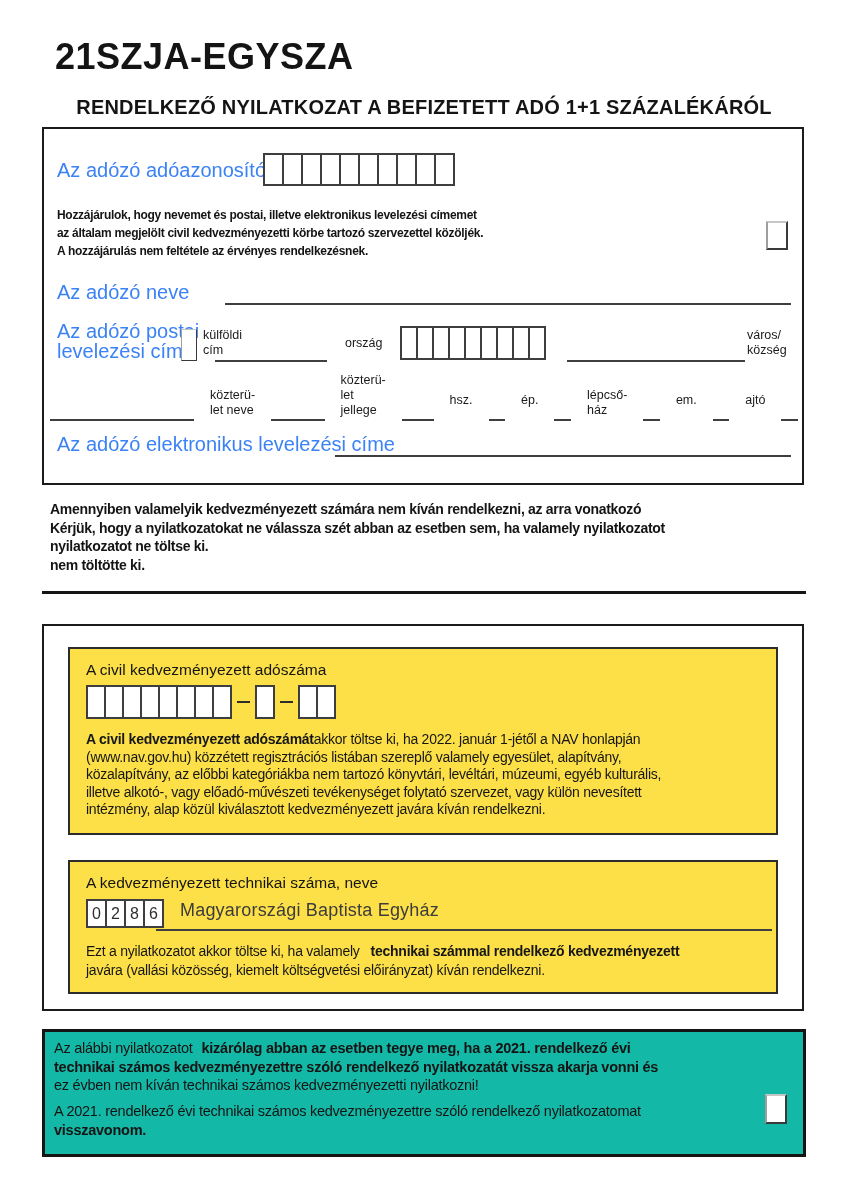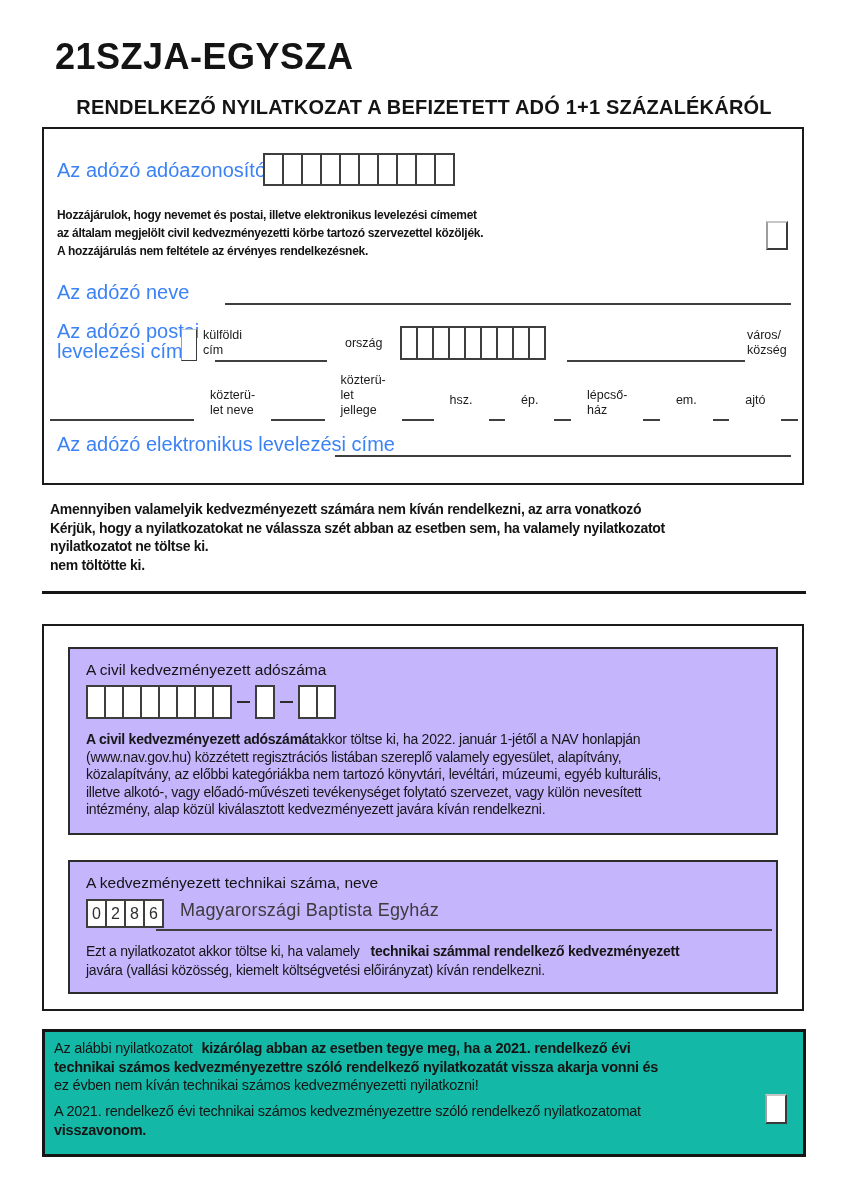--- a/index.html
+++ b/index.html
@@ -8,21 +8,21 @@
     font-family:"Liberation Sans",sans-serif;color:#141414;
   }
   .abs{position:absolute;}
   .b{font-weight:bold;}
   
   #form-code{left:55px;top:36px;font-size:36px;font-weight:bold;letter-spacing:.5px;}
   #form-subtitle{left:0;top:96px;width:848px;text-align:center;font-size:20px;font-weight:bold;letter-spacing:.2px;}
   
   .frame{border:2px solid #1b1b1b;background:#fff;}
   .frame-heavy{border:3px solid #141414;background:#14b8a6;}
-  .inner{border:2px solid #2c2c2c;background:#c4b5fd;}
+  .inner{border:2px solid #2c2c2c;background:#fde047;}
   
   .uline{position:absolute;height:0;border-top:2px solid #3f3f3f;}
   
   .cells{display:flex;align-items:flex-start;}
   .cells .cell{
     width:var(--cw,21px);height:var(--ch,33px);border:2px solid #3e3e3e;margin-left:-2px;
     background:#fff;display:flex;align-items:center;justify-content:center;
     font-size:16px;color:#2f2f2f;box-sizing:border-box;
   }
   .cells .cell:first-child{margin-left:0;}

